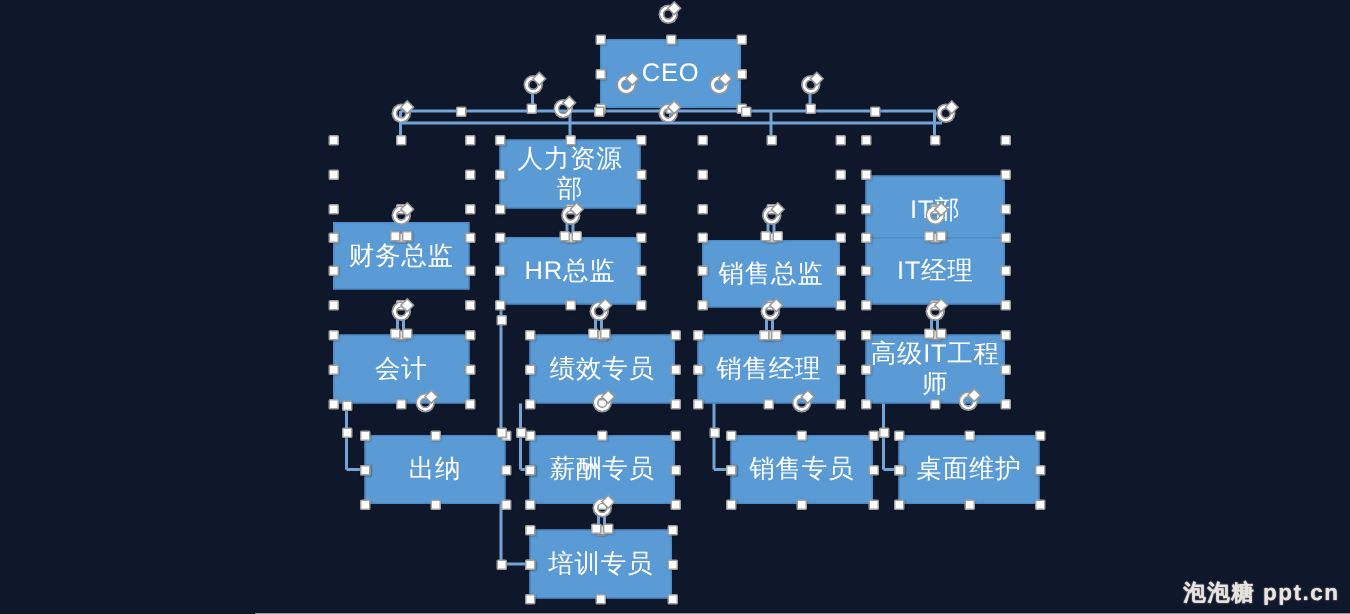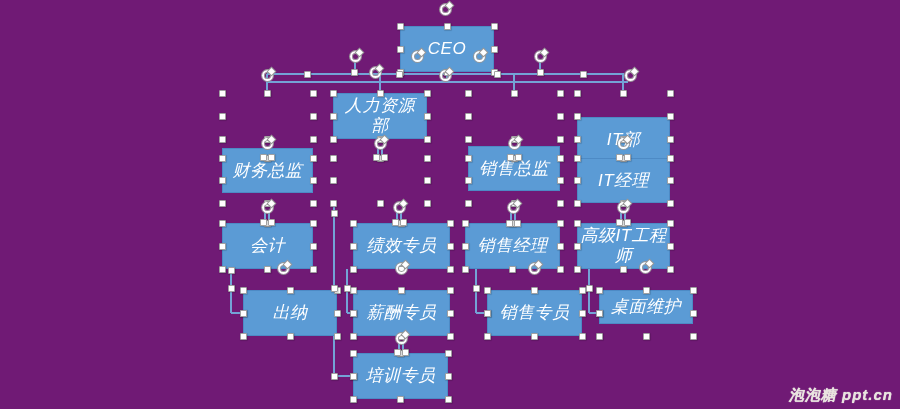--- a/index.html
+++ b/index.html
@@ -1,18 +1,18 @@
 <!DOCTYPE html>
 <html><head>
 <meta charset="utf-8">
 <style>
   html,body{margin:0;padding:0;background:#fff;}
   .canvas{
-    position:relative;width:900px;height:409px;background:#701a75;
-    overflow:hidden;font-family:"Liberation Sans","DejaVu Sans",sans-serif;font-style:italic;
+    position:relative;width:900px;height:409px;background:#0f172a;
+    overflow:hidden;font-family:"Liberation Sans","DejaVu Sans",sans-serif;
   }
   .layer{position:absolute;left:0;top:0;width:100%;height:100%;}
   #layer-lines{z-index:1;}
   #layer-nodes{z-index:2;}
   #layer-handles{z-index:3;}
   .node{
     position:absolute;box-sizing:border-box;
     background:#5b9bd5;border:1px solid #4d8ac5;color:#ffffff;
     display:flex;align-items:center;justify-content:center;text-align:center;
     font-size:17px;line-height:20px;white-space:pre-line;cursor:default;
@@ -82,31 +82,32 @@
       <div class="cline" style="left: 624.3px; top: 211px; width: 1.4px; height: 12px;"></div>
       <div class="cline" style="left: 398.3px; top: 342px; width: 1.4px; height: 11px;"></div>
       <div class="cline" style="left: 402.3px; top: 342px; width: 1.4px; height: 11px;"></div>
     </div>
   <div class="layer" id="layer-nodes">
       <div class="node" style="left: 400px; top: 26px; width: 94px; height: 46px;">CEO</div>
       <div class="node" style="left: 333px; top: 93px; width: 94px; height: 46px;">人力资源
 部</div>
       <div class="node" style="left: 577px; top: 93px; width: 93px; height: 46px; margin-top: 24px;">IT部</div>
       <div class="node" style="left: 222px; top: 148px; width: 91px; height: 45px;">财务总监</div>
-      <div class="node" style="left: 468px; top: 146px; width: 92px; height: 45px;">销售总监</div>
+      <div class="node" style="left: 333px; top: 158px; width: 94px; height: 45px;">HR总监</div>
+      <div class="node" style="left: 468px; top: 160px; width: 92px; height: 45px;">销售总监</div>
       <div class="node" style="left: 577px; top: 158px; width: 93px; height: 45px;">IT经理</div>
       <div class="node" style="left: 222px; top: 223px; width: 91px; height: 46px;">会计</div>
       <div class="node" style="left: 353px; top: 223px; width: 97px; height: 46px;">绩效专员</div>
       <div class="node" style="left: 465px; top: 223px; width: 95px; height: 46px; text-align: center;">销售经理</div>
       <div class="node" style="left: 577px; top: 223px; width: 93px; height: 46px;">高级IT工程
 师</div>
       <div class="node" style="left: 243px; top: 290px; width: 94px; height: 46px;">出纳</div>
       <div class="node" style="left: 353px; top: 290px; width: 97px; height: 46px;">薪酬专员</div>
       <div class="node" style="left: 487px; top: 290px; width: 95px; height: 46px;">销售专员</div>
-      <div class="node" style="left: 599px; top: 290px; width: 94px; height: 34px;">桌面维护</div>
+      <div class="node" style="left: 599px; top: 290px; width: 94px; height: 46px;">桌面维护</div>
       <div class="node" style="left: 353px; top: 353px; width: 95px; height: 46px;">培训专员</div>
     </div>
   <div class="layer" id="layer-handles">
       <div class="hsq" style="left: 396.5px; top: 22.5px;"></div>
       <div class="hsq" style="left: 443.5px; top: 22.5px;"></div>
       <div class="hsq" style="left: 490.5px; top: 22.5px;"></div>
       <div class="hsq" style="left: 396.5px; top: 45.5px;"></div>
       <div class="hsq" style="left: 490.5px; top: 45.5px;"></div>
       <div class="hsq" style="left: 396.5px; top: 68.5px;"></div>
       <div class="hsq" style="left: 443.5px; top: 68.5px;"></div>

